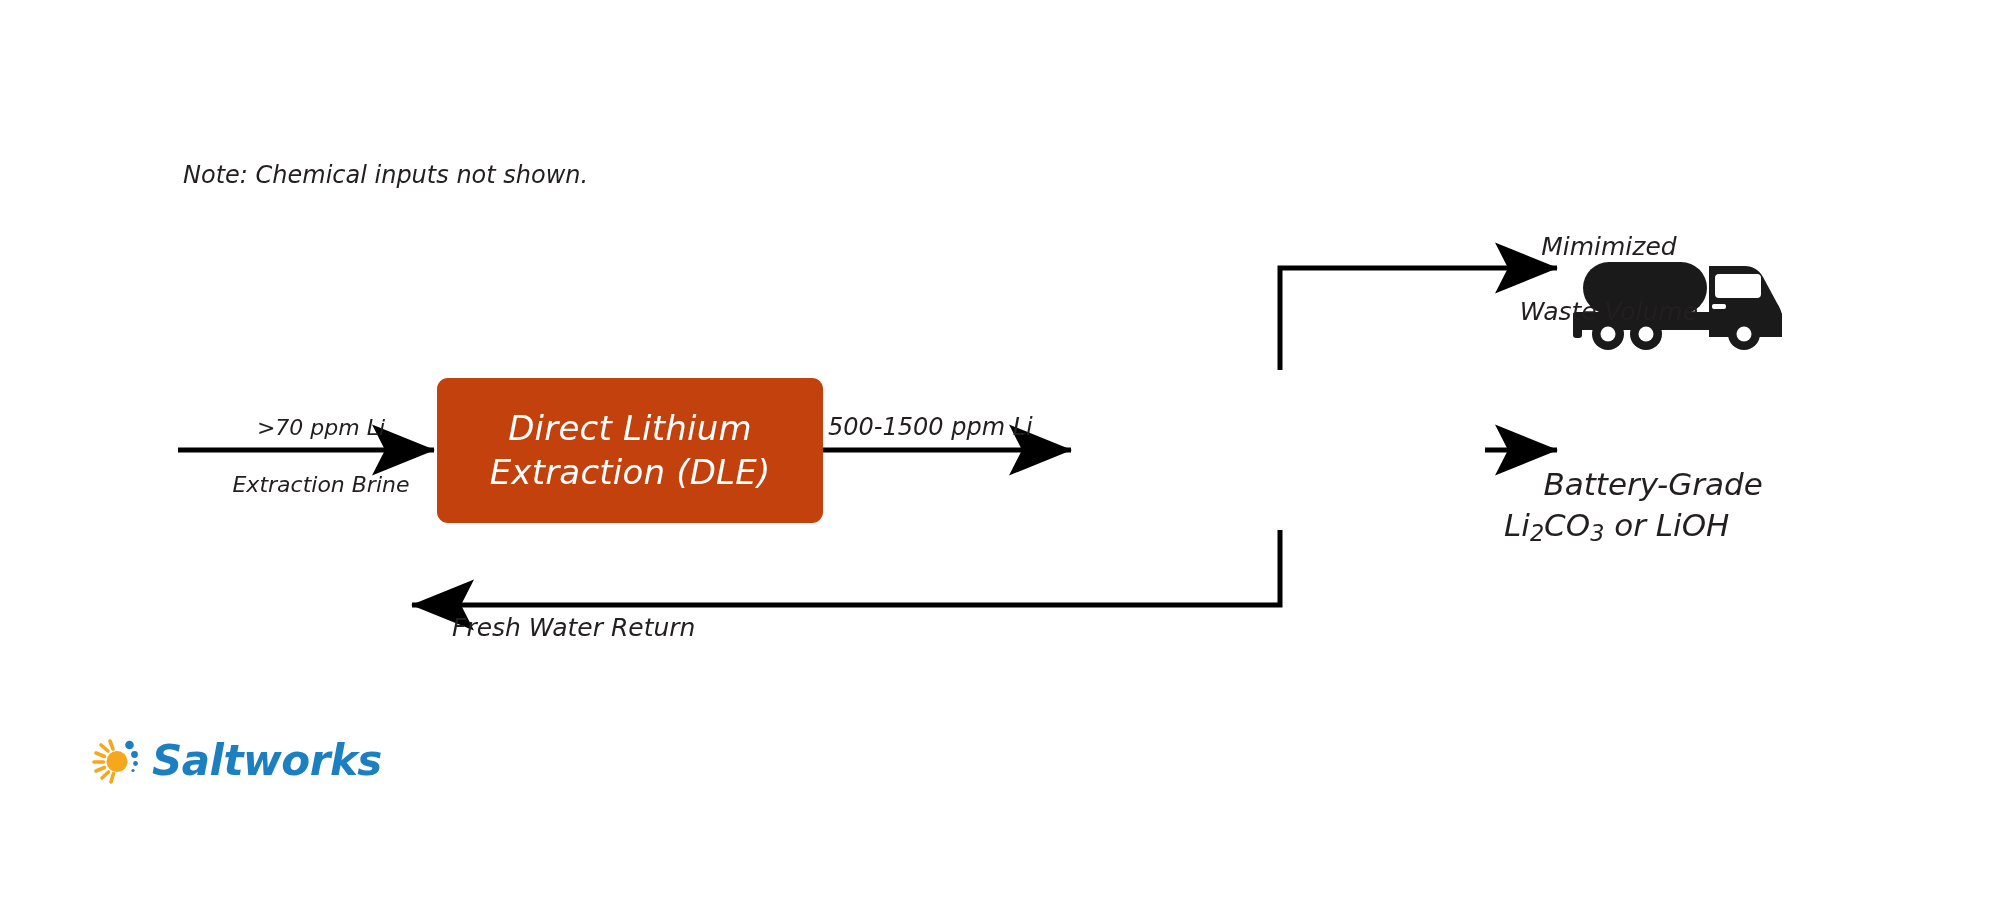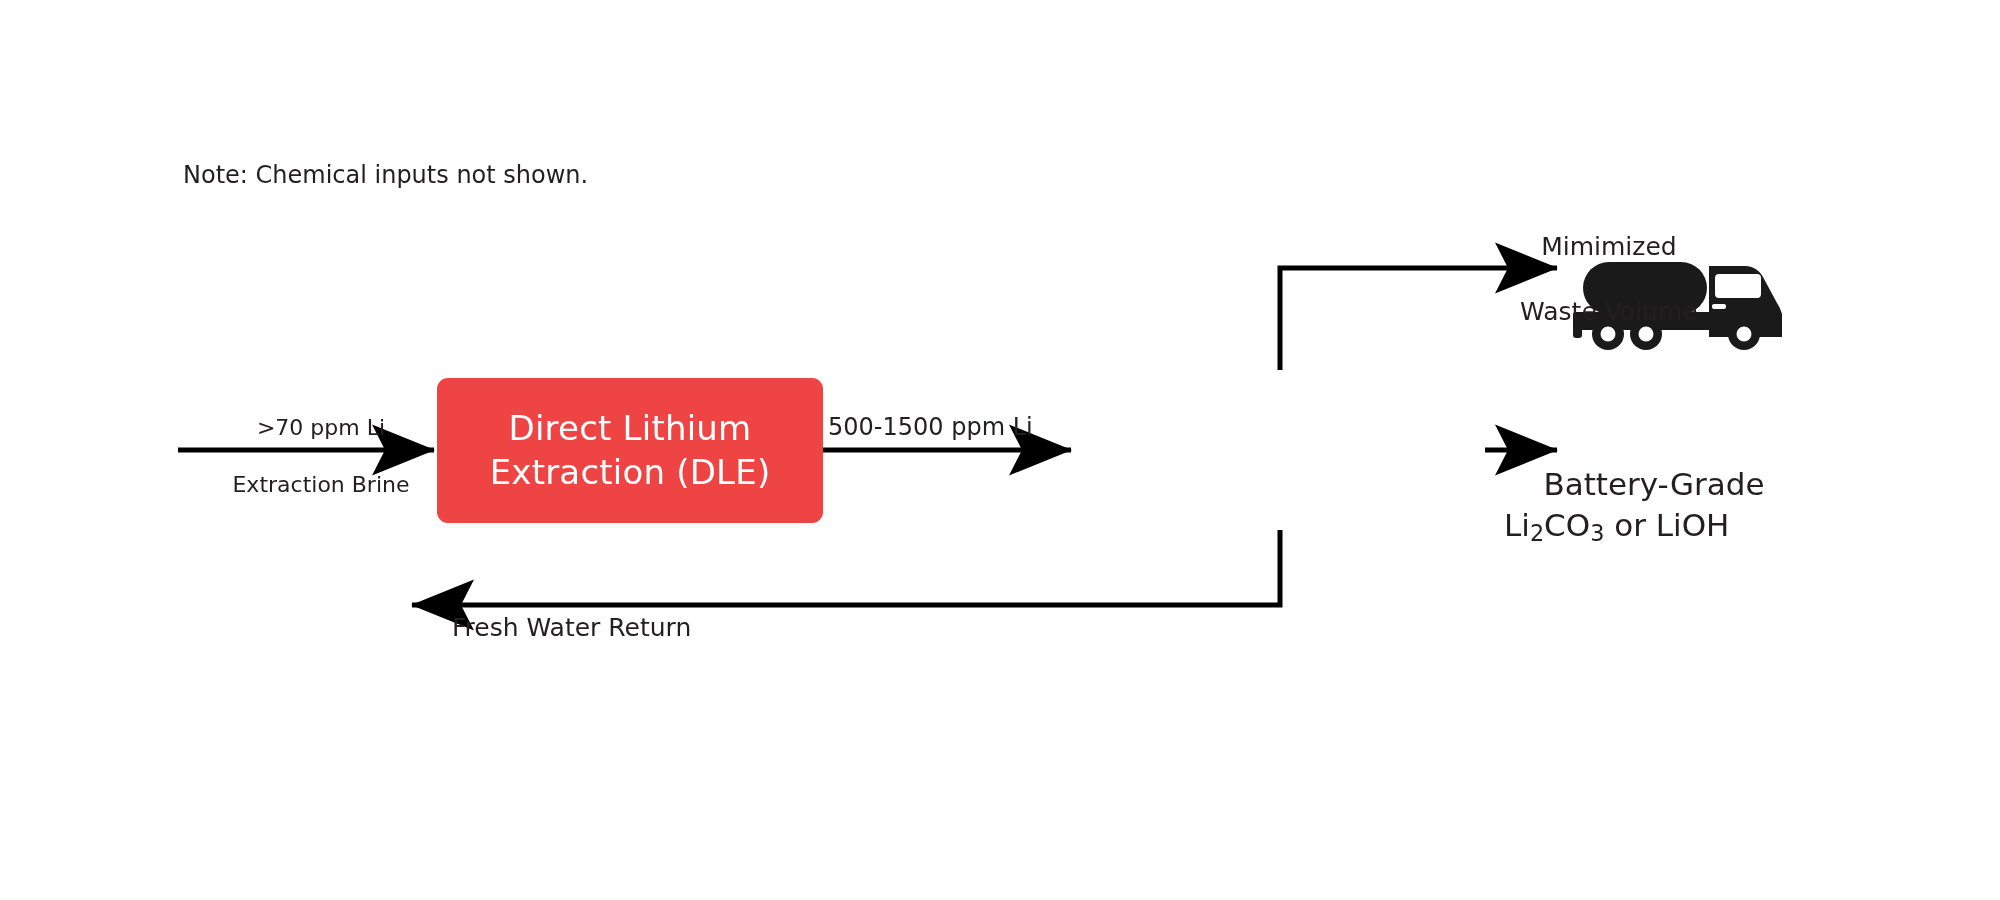--- a/index.html
+++ b/index.html
@@ -13,20 +13,21 @@
     position: relative;
     overflow: hidden;
     font-family: "DejaVu Sans", "Liberation Sans", sans-serif;
     color: #231f20;
   }
   #canvas {
     position: absolute;
     inset: 0;
     width: 2000px;
     height: 900px;
+    font-style: italic;
   }
   .svg-layer {
     position: absolute;
     left: 0;
     top: 0;
     width: 2000px;
     height: 900px;
     pointer-events: none;
   }
 
@@ -72,21 +73,21 @@
     font-size: 25px;
   }
   .product-label sub {
     font-size: 0.72em;
     vertical-align: -0.22em;
   }
 
   
   .box {
     position: absolute;
-    background: #ef4444;
+    background: #c2410c;
     border-radius: 11px;
     color: #ffffff;
     display: flex;
     align-items: center;
     justify-content: center;
     text-align: center;
     font-size: 34px;
     line-height: 1.28;
     letter-spacing: 0.2px;
   }
@@ -208,15 +209,34 @@
 
   <div class="box" id="box-dle">
     <div>
       <span>Direct Lithium</span>
       <span>Extraction (DLE)</span>
     </div>
   </div>
 
 
   <div id="logo-wrap">
+    <div id="logo-row">
+      <svg id="logo-mark" viewBox="0 0 52 52">
+        <g stroke="#f5a81c" stroke-width="3.6" stroke-linecap="round">
+          <line x1="11" y1="10" x2="18" y2="16"></line>
+          <line x1="6" y1="18" x2="14.5" y2="21.5"></line>
+          <line x1="4" y1="27" x2="13.5" y2="27"></line>
+          <line x1="6" y1="36" x2="14.5" y2="32.5"></line>
+          <line x1="12" y1="43" x2="18.5" y2="37"></line>
+          <line x1="21" y1="47" x2="23.5" y2="38.5"></line>
+          <line x1="20" y1="6" x2="23" y2="14"></line>
+        </g>
+        <circle cx="27" cy="26.5" r="10.5" fill="#f5a81c"></circle>
+        <circle cx="39.5" cy="10" r="4.3" fill="#1b7fc0"></circle>
+        <circle cx="44.5" cy="19.5" r="3.4" fill="#1b7fc0"></circle>
+        <circle cx="45.5" cy="28.5" r="2.4" fill="#1b7fc0"></circle>
+        <circle cx="43" cy="35.5" r="1.6" fill="#1b7fc0"></circle>
+      </svg>
+      <div id="logo-word">Saltworks</div>
+    </div>
   </div>
 
 </div>
 
 </body></html>

